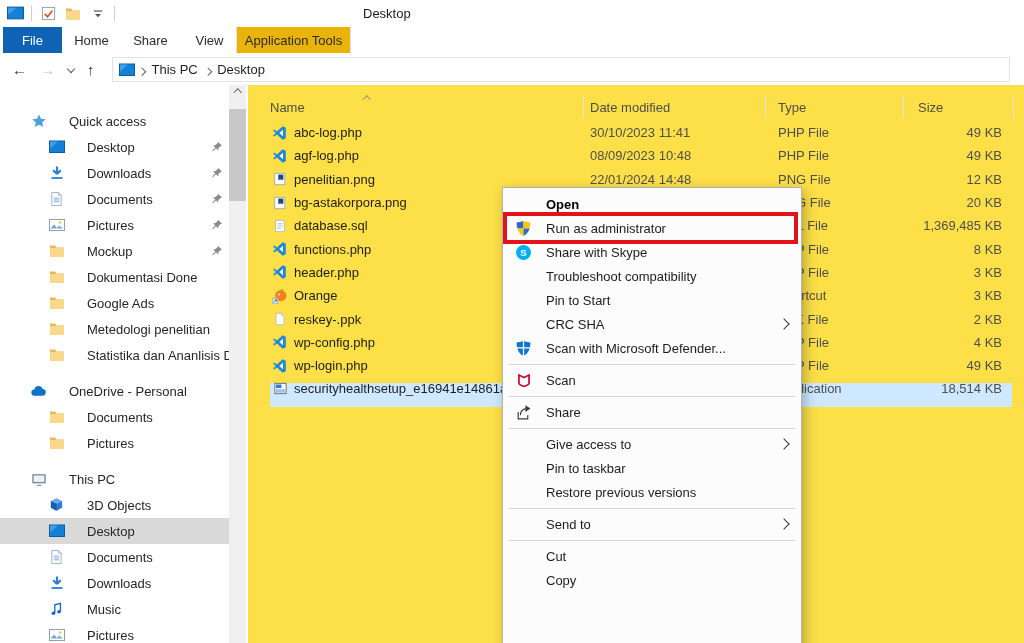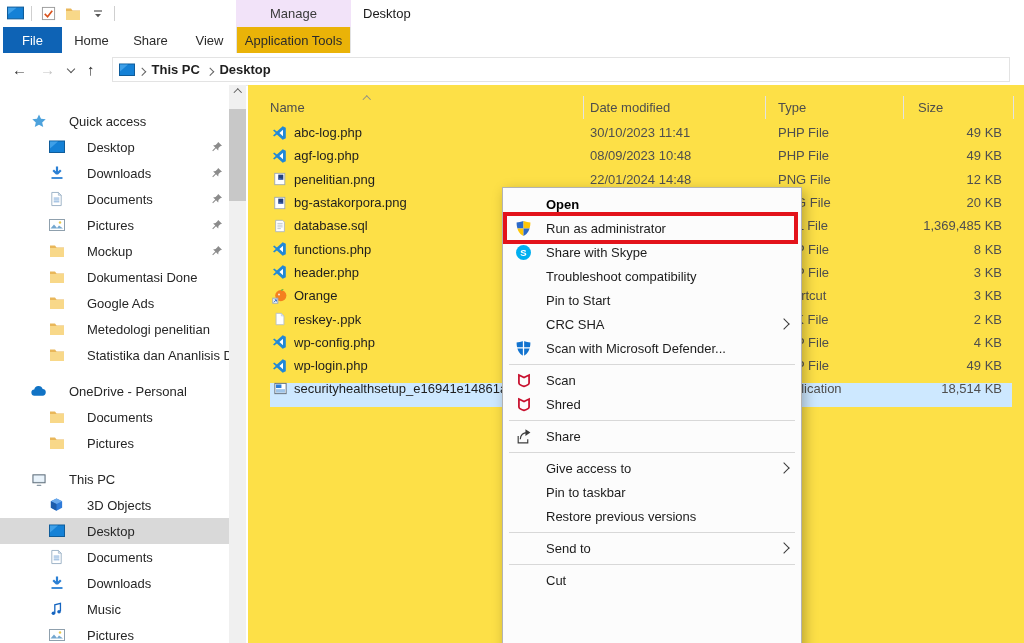--- a/index.html
+++ b/index.html
@@ -30,21 +30,21 @@
   .tab-apptools{position:absolute;left:236px;top:0;width:115px;height:26px;background:#eab308;
     border-left:1px solid #e2e2e2;border-right:1px solid #e2e2e2;box-sizing:border-box;
     display:flex;align-items:center;justify-content:center;color:#2b2b2b;}
   
   .addrrow{position:absolute;top:53px;left:0;right:0;height:32px;background:#fff;border-bottom:1px solid #eaeaea;}
   .navbtns{position:absolute;left:12px;top:0;height:32px;display:flex;align-items:center;gap:13px;}
   .navbtn{font-size:15px;line-height:1;color:#333;display:flex;align-items:center;justify-content:center;}
   .navbtn.disabled{color:#c4c4c4;}
   .navbtn .chev{width:5px;height:5px;color:#555;}
   .addrbox{position:absolute;left:112px;top:4px;right:14px;height:23px;border:1px solid #e3e3e3;
-    display:flex;align-items:center;padding-left:6px;gap:3px;background:#fff;font-weight:bold;}
+    display:flex;align-items:center;padding-left:6px;gap:3px;background:#fff;}
   .crumb{padding:0 6px;color:#1f1f1f;}
   .addrbox .chev{width:4.5px;height:4.5px;color:#666;margin:0 1px;}
   
   .sidebar{position:absolute;top:85px;left:0;width:229px;bottom:0;padding-top:23px;box-sizing:border-box;overflow:hidden;background:#fff;}
   .sb-section{margin-bottom:10px;}
   .sb-row{height:26px;display:flex;align-items:center;position:relative;padding-left:30px;white-space:nowrap;}
   .sb-row.sb-item{padding-left:48px;}
   .sb-row .ic{width:17px;flex:0 0 17px;height:17px;}
   .sb-label{margin-left:22px;color:#262626;}
   .sb-item.selected{background:var(--selgray);}
@@ -115,21 +115,20 @@
       <span class="qat-btn">
         <span class="ic">
           <svg width="12" height="12" viewBox="0 0 12 12">
             <path d="M2 3h8" stroke="#555" stroke-width="1.2"></path>
             <path d="M3 6l3 3.2L9 6z" fill="#555"></path>
           </svg>
         </span>
       </span>
       <span class="qat-divider"></span>
     </div>
-  <div class="manage-tab">Manage</div>
   <div class="win-title">Desktop</div>
 </div>
 
 <div class="tabrow">
   <div class="tab-file">File</div>
   <div class="tabs">
       <div class="tab">Home</div>
       <div class="tab">Share</div>
       <div class="tab">View</div>
     </div>
@@ -614,28 +613,20 @@
     </div>
     <div class="menu-sep"></div>
     <div class="menu-item">
       <span class="ic">
         <svg width="14" height="15" viewBox="0 0 16 16">
           <path d="M2.2 1.8l5.8 2.9 5.8-2.9v9c0 1.7-2.4 2.9-5.8 3.9-3.4-1-5.8-2.2-5.8-3.9z" fill="none" stroke="#c8102e" stroke-width="2"></path>
         </svg>
       </span>
       <span>Scan</span>
     </div>
-    <div class="menu-item">
-      <span class="ic">
-        <svg width="14" height="15" viewBox="0 0 16 16">
-          <path d="M2.2 1.8l5.8 2.9 5.8-2.9v9c0 1.7-2.4 2.9-5.8 3.9-3.4-1-5.8-2.2-5.8-3.9z" fill="none" stroke="#c8102e" stroke-width="2"></path>
-        </svg>
-      </span>
-      <span>Shred</span>
-    </div>
     <div class="menu-sep"></div>
     <div class="menu-item">
       <span class="ic">
         <svg width="17" height="17" viewBox="0 0 16 16">
           <path d="M3 7.5v6.5h9v-3.5" fill="none" stroke="#3c3c3c" stroke-width="1.1"></path>
           <path d="M5 10.5c0-4 3-6.2 6-6.2" fill="none" stroke="#3c3c3c" stroke-width="1.1"></path>
           <path d="M9.8 1.2l4.7 3.1-4.7 3.2z" fill="#3c3c3c"></path>
         </svg>
       </span>
       <span>Share</span>
@@ -653,13 +644,16 @@
     </div>
     <div class="menu-sep"></div>
     <div class="menu-item">
       <span>Send to</span>
       <span class="chev r menu-sub"></span>
     </div>
     <div class="menu-sep"></div>
     <div class="menu-item">
       <span>Cut</span>
     </div>
+    <div class="menu-item">
+      <span>Copy</span>
+    </div>
   </div>
 
 </body></html>

